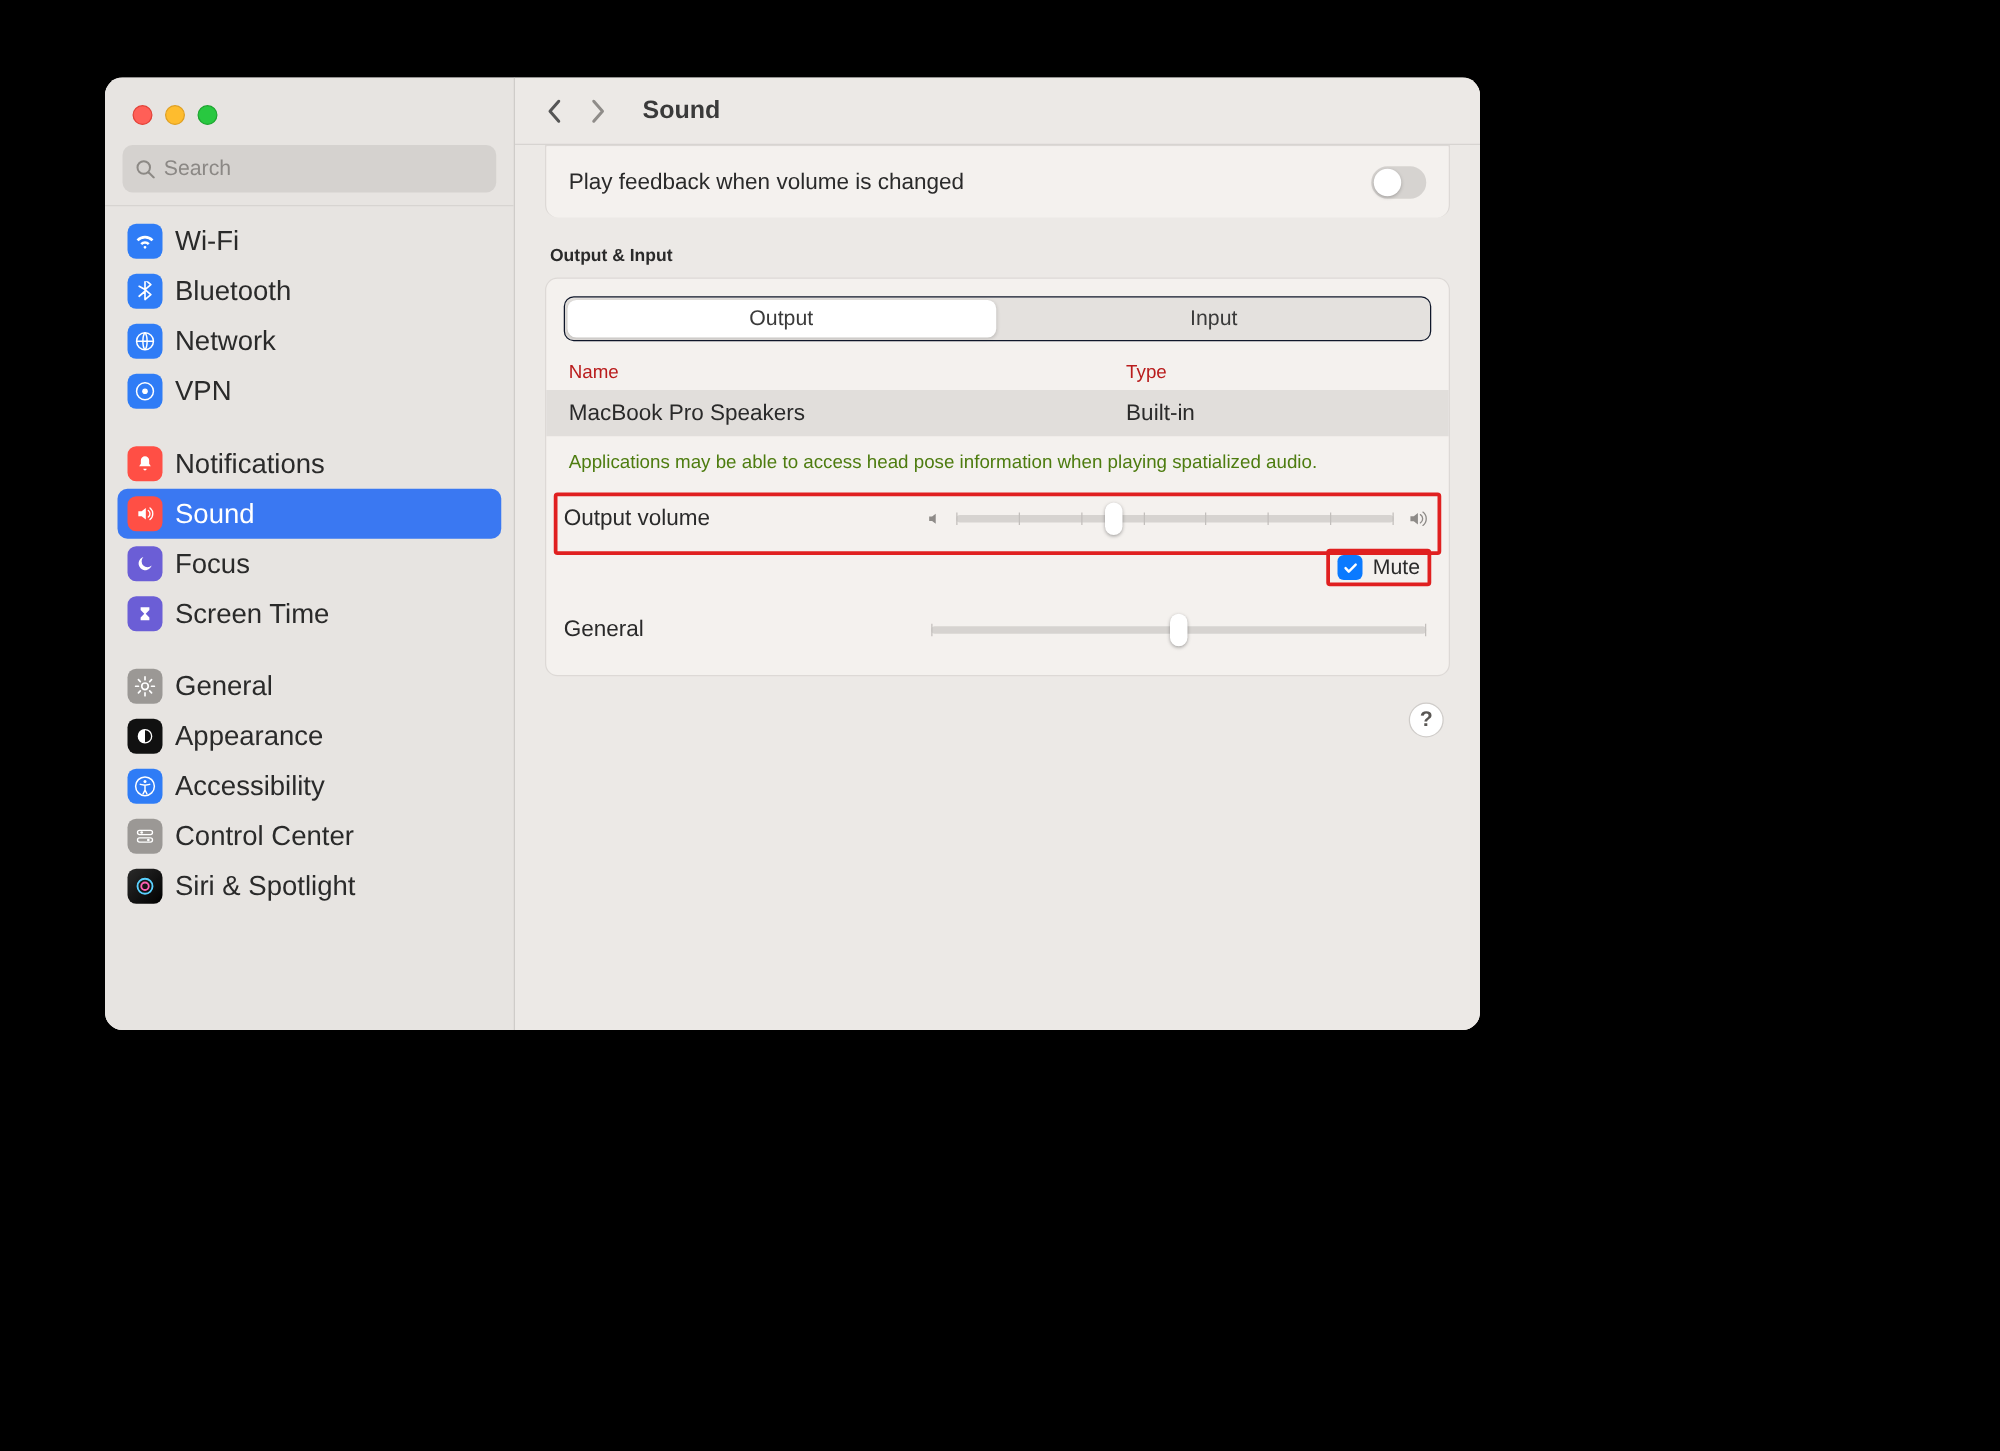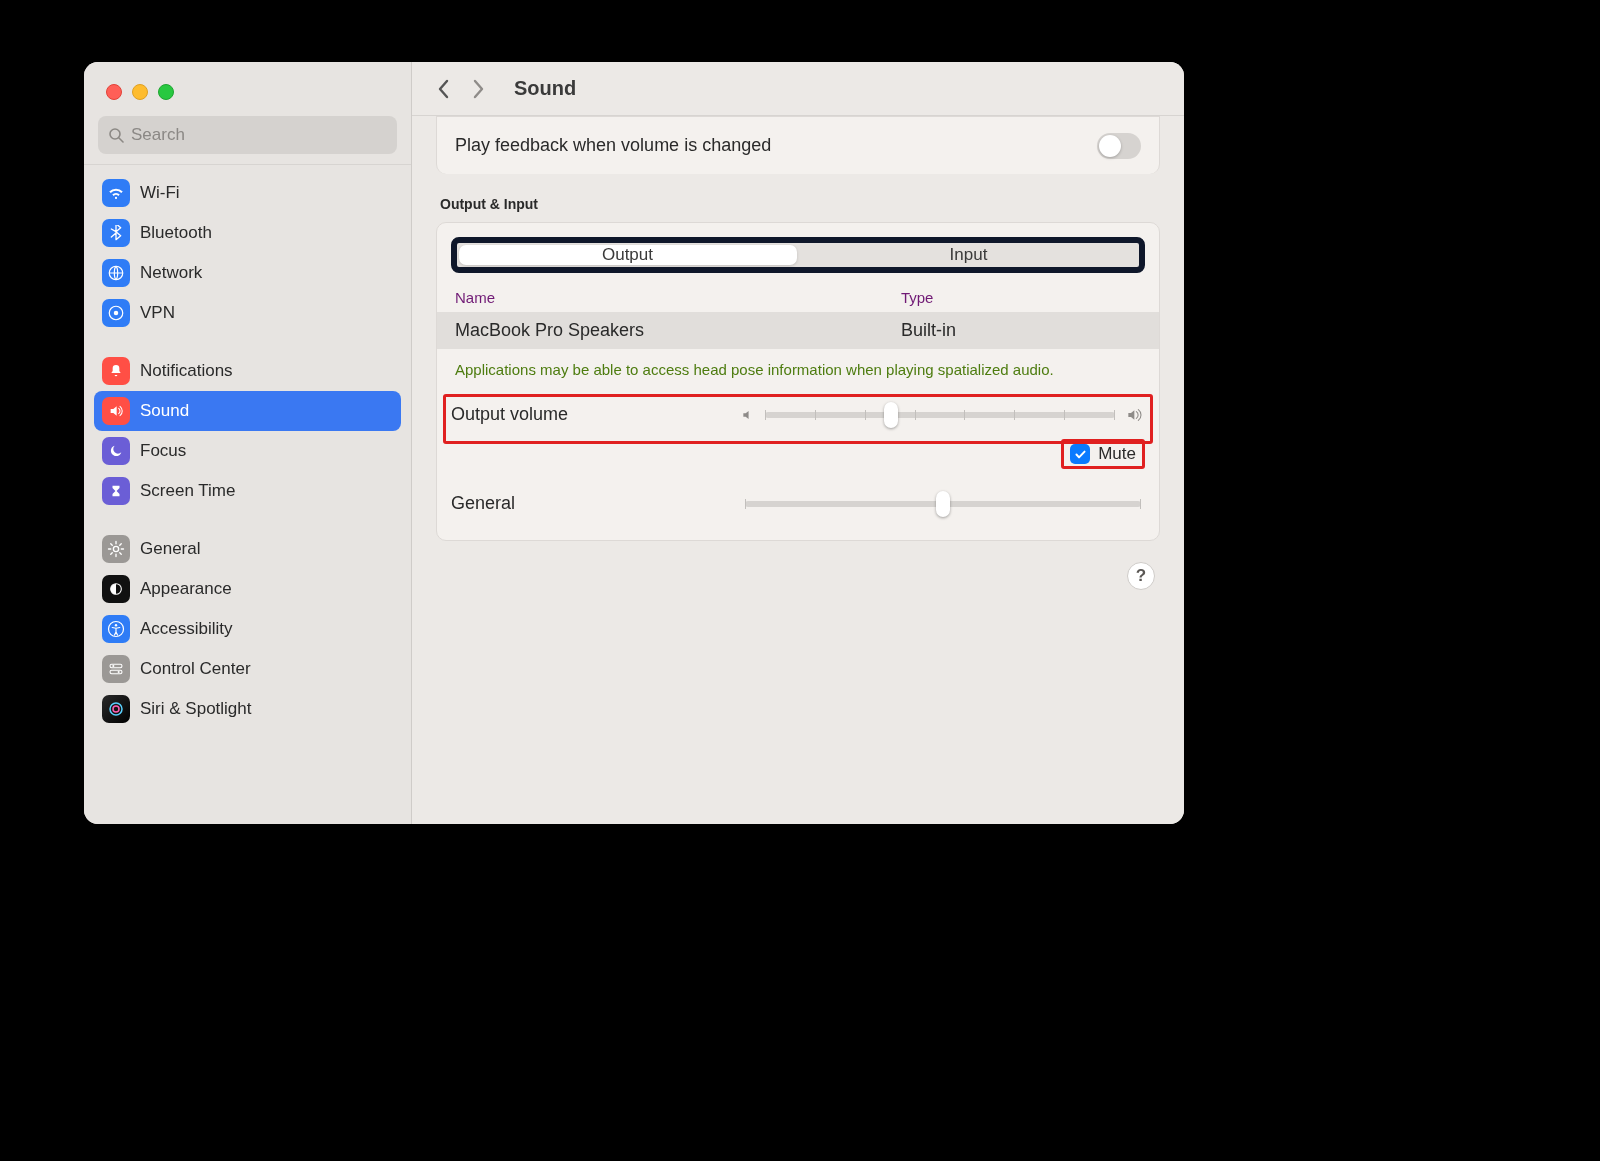--- a/index.html
+++ b/index.html
@@ -77,21 +77,21 @@
     padding: 4px 10px;
     display: flex; flex-direction: column;
     overflow-y: auto;
   }
   .sb-item {
     display: flex;
     align-items: center;
     height: 40px;
     padding: 0 8px;
     border-radius: 8px;
-    font-size: 17px;
+    font-size: 22px;
     color: #2a2a2a;
     cursor: default;
     gap: 10px;
   }
   .sb-item.selected {
     background: #3a78f2;
     color: #fff;
   }
   .sb-item .ico {
     width: 28px; height: 28px;
@@ -174,42 +174,42 @@
   .seg-wrap {
     padding: 14px 14px 10px 14px;
   }
   .seg {
     width: 100%;
     height: 36px;
     background: #e4e1de;
     border-radius: 8px;
     display: flex;
     position: relative;
-    border: 6px solid #0f172a;
+    border: 1px solid #0f172a;
   }
   .seg .opt {
     flex: 1;
     display: flex; align-items: center; justify-content: center;
     font-size: 17px;
     color: #3a3a3a;
     z-index: 1;
   }
   .seg .pill {
     position: absolute;
     left: 2px; top: 2px;
     width: calc(50% - 3px);
     height: calc(100% - 4px);
     background: #fff;
     border-radius: 7px;
     box-shadow: 0 1px 3px rgba(0,0,0,0.15);
   }
   .table-header {
     display: flex;
     font-size: 15px;
-    color: #701a75;
+    color: #b91c1c;
     padding: 6px 18px;
   }
   .col-name { flex: 0 0 65%; }
   .col-type { flex: 1; }
   .device-row {
     display: flex;
     font-size: 18px;
     color: #2a2a2a;
     padding: 8px 18px;
     background: #e1dedb;

